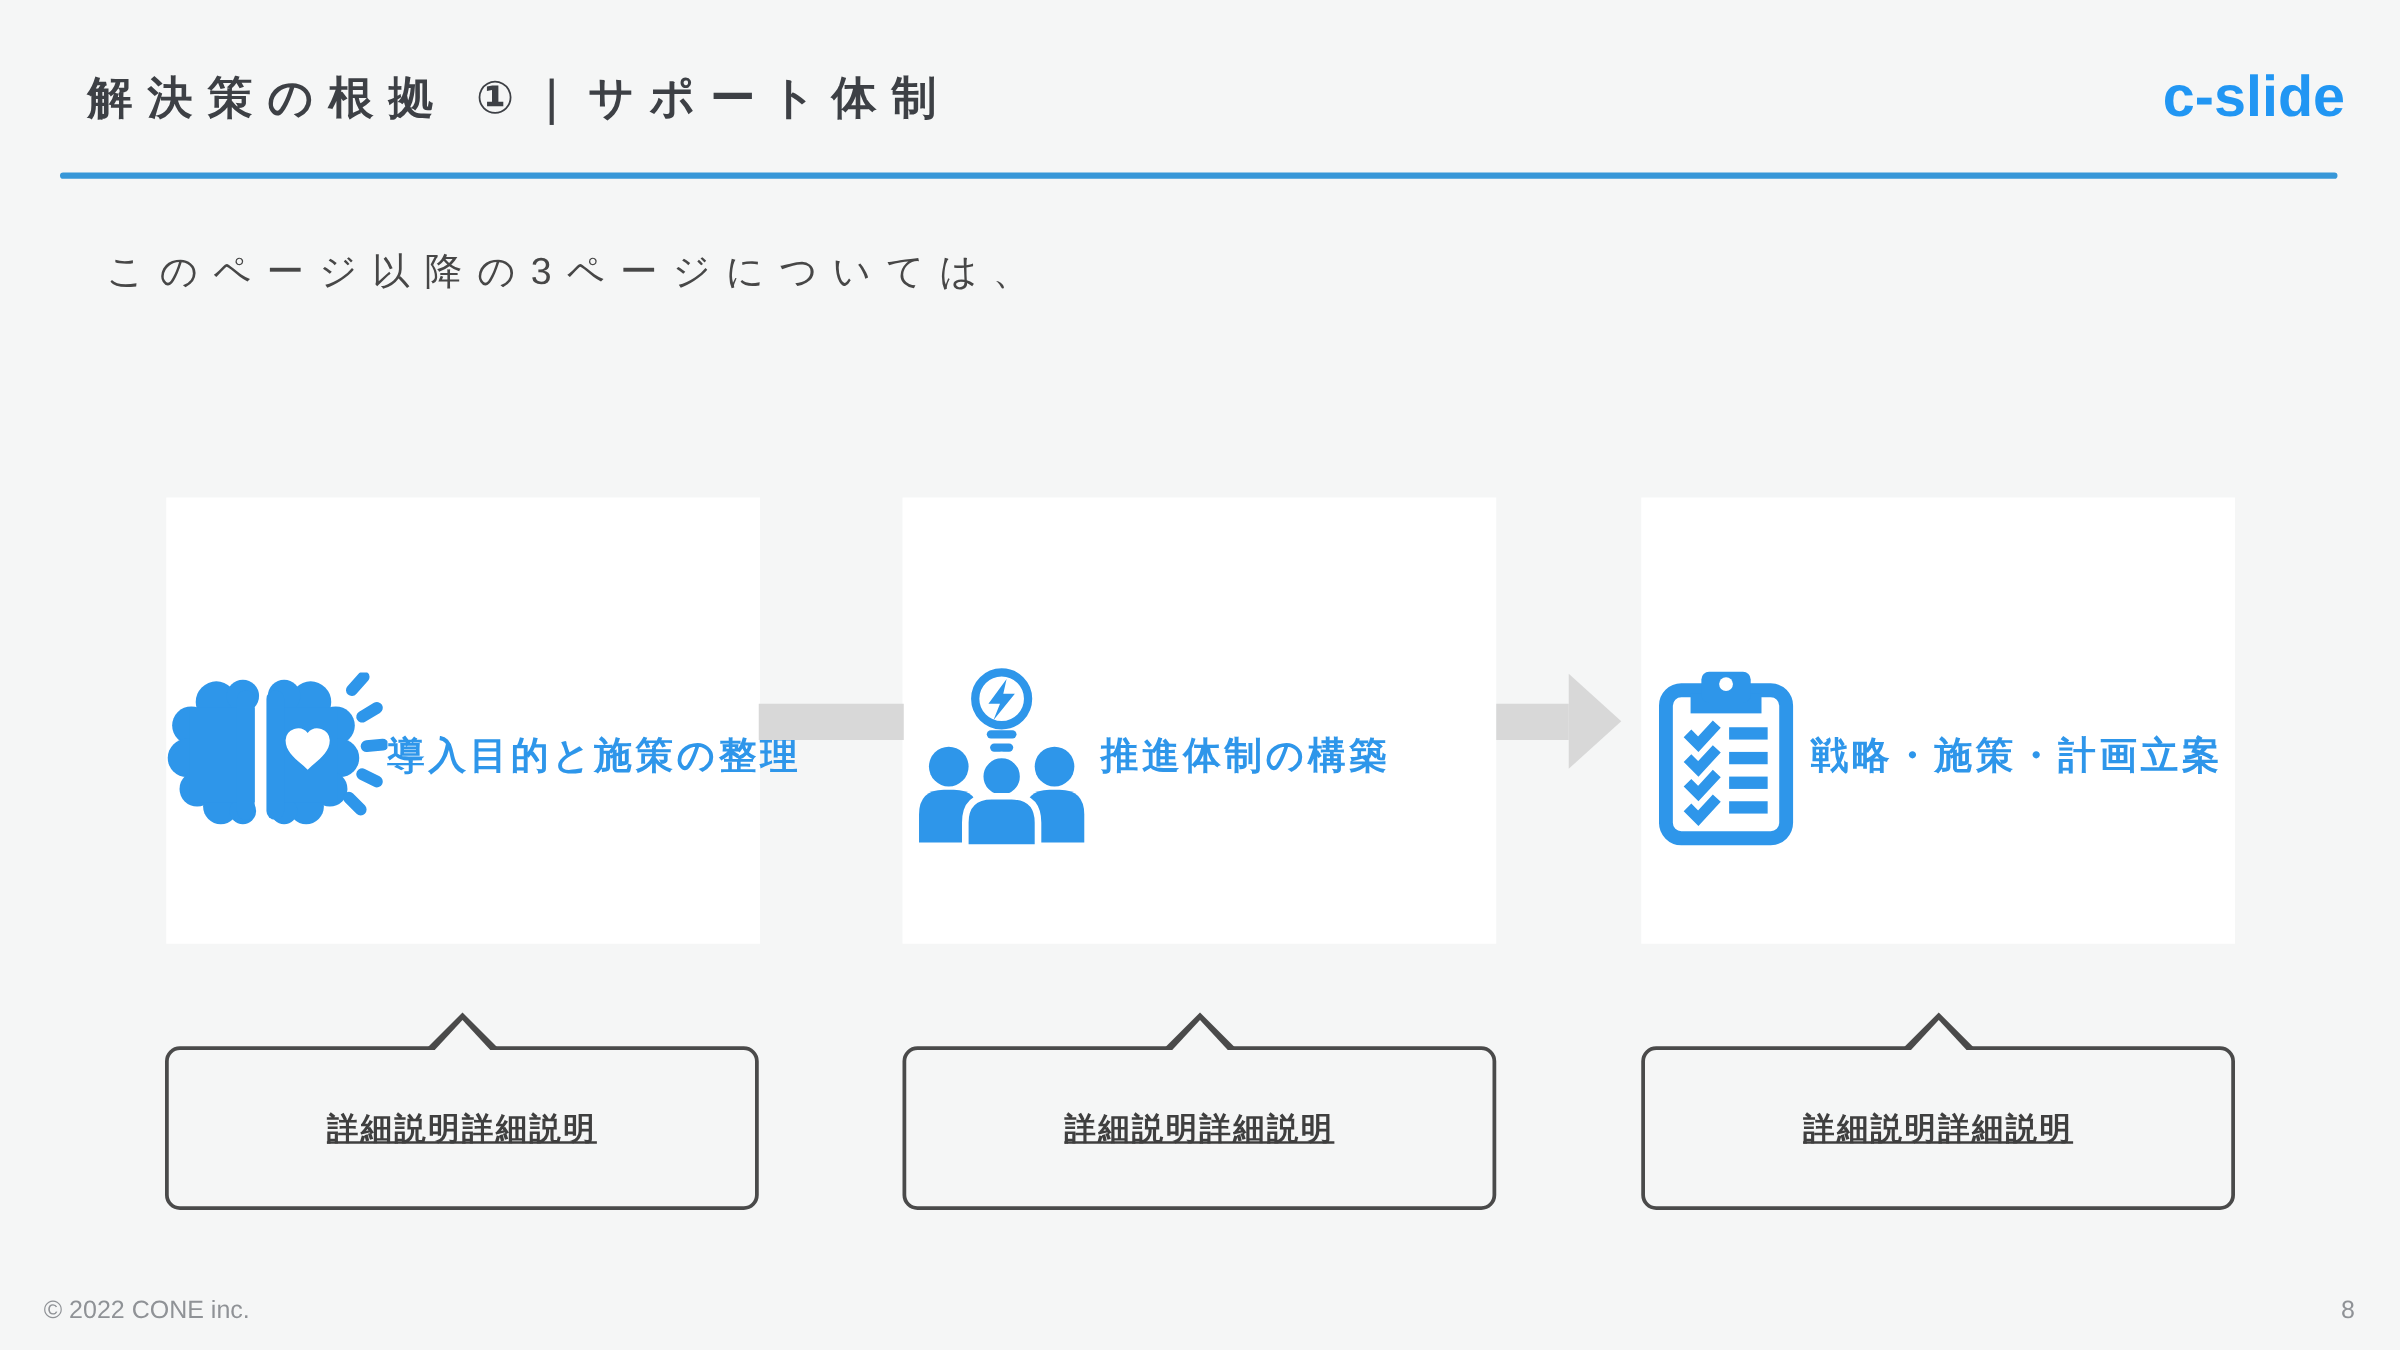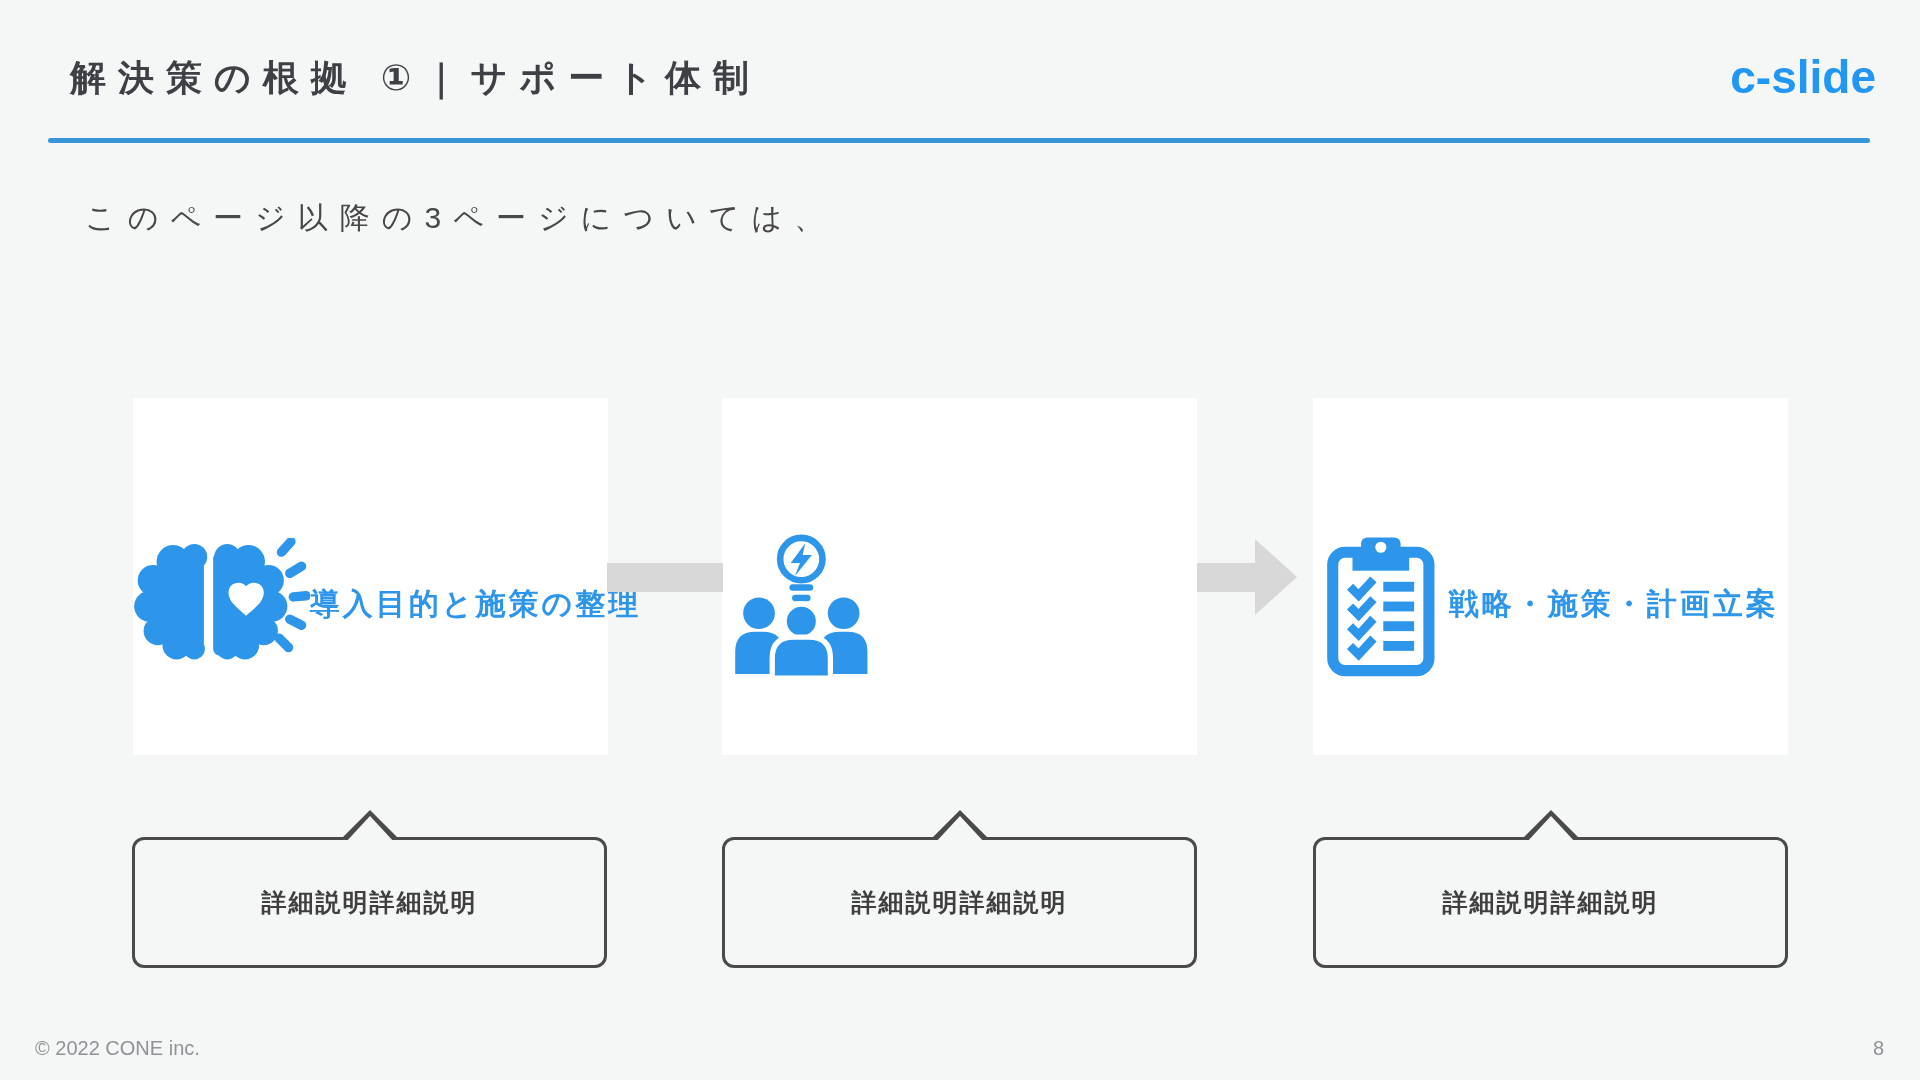--- a/index.html
+++ b/index.html
@@ -43,21 +43,21 @@
   .bubble{position:absolute;top:837px;width:475px;height:131px;
           border:3px solid var(--bubble-border);border-radius:12px;
           display:flex;align-items:center;justify-content:center;}
   .bubble-1{left:132px;} .bubble-2{left:722px;} .bubble-3{left:1313px;}
   .bubble::before{content:"";position:absolute;top:-30px;left:50%;transform:translateX(-50%);
     border-left:30px solid transparent;border-right:30px solid transparent;
     border-bottom:30px solid var(--bubble-border);}
   .bubble::after{content:"";position:absolute;top:-24px;left:50%;transform:translateX(-50%);
     border-left:25px solid transparent;border-right:25px solid transparent;
     border-bottom:27px solid var(--bg);}
-  .note{font-size:25px;font-weight:700;letter-spacing:2px;color:#3F3F3F;white-space:nowrap;}
+  .note{font-size:25px;font-weight:700;letter-spacing:2px;color:#3F3F3F;white-space:nowrap;text-decoration:underline;}
 
   .copyright{position:absolute;left:35px;bottom:20px;font-size:20px;color:var(--footer-gray);}
   .pagenum{position:absolute;right:36px;bottom:20px;font-size:20px;color:var(--footer-gray);}
 </style>
 </head>
 <body>
 
 <div class="slide">
 
   <div class="title">解決策の根拠 ①｜サポート体制</div>
@@ -113,20 +113,21 @@
         <rect class="ic-fill" x="53" y="52" width="14" height="5" rx="2.5"></rect>
         <path class="ic-fill" d="M55,60 h10 l-3,5 h-4 Z"></path>
         <circle class="ic-fill" cx="28" cy="66" r="12"></circle>
         <path class="ic-fill" d="M10,112 v-17 q0,-15 15,-15 h6 q15,0 15,15 v17 Z"></path>
         <circle class="ic-fill" cx="92" cy="66" r="12"></circle>
         <path class="ic-fill" d="M74,112 v-17 q0,-15 15,-15 h6 q15,0 15,15 v17 Z"></path>
         <circle class="ic-fill" cx="60" cy="72" r="13" stroke="#FFFFFF" stroke-width="4"></circle>
         <path class="ic-fill" d="M38,115 v-15 q0,-16 16,-16 h12 q16,0 16,16 v15 Z" stroke="#FFFFFF" stroke-width="4"></path>
       </svg>
     </div>
+    <div class="card-label">推進体制の構築</div>
   </div>
 
   <div class="card card-3">
     <div class="icon-box">
       <svg viewBox="0 0 110 120" height="148" aria-hidden="true">
         <rect class="ic-stroke" x="16" y="18" width="78" height="96" rx="10" stroke-width="9"></rect>
         <rect class="ic-fill" x="32" y="20" width="46" height="13"></rect>
         <rect class="ic-fill" x="39" y="6" width="32" height="20" rx="5"></rect>
         <circle class="ic-white" cx="55" cy="14" r="4.5"></circle>
         <g class="ic-stroke" stroke-width="7">

